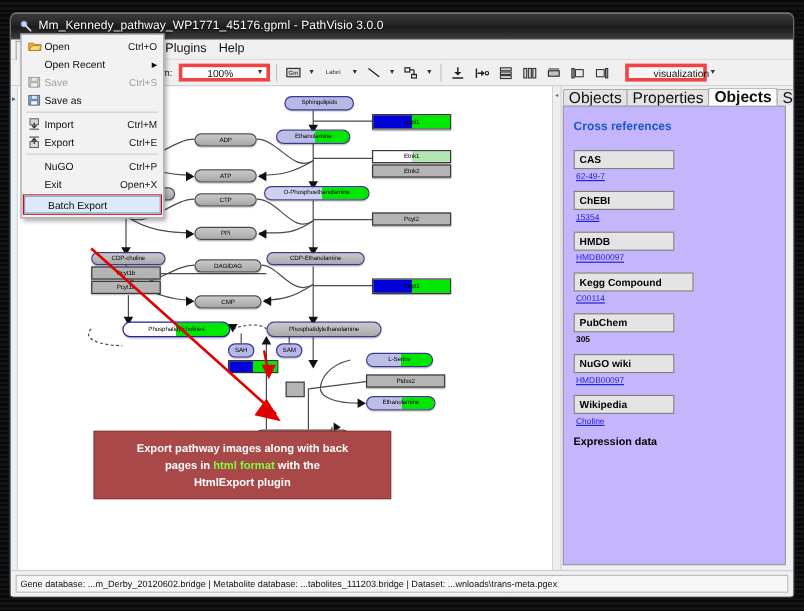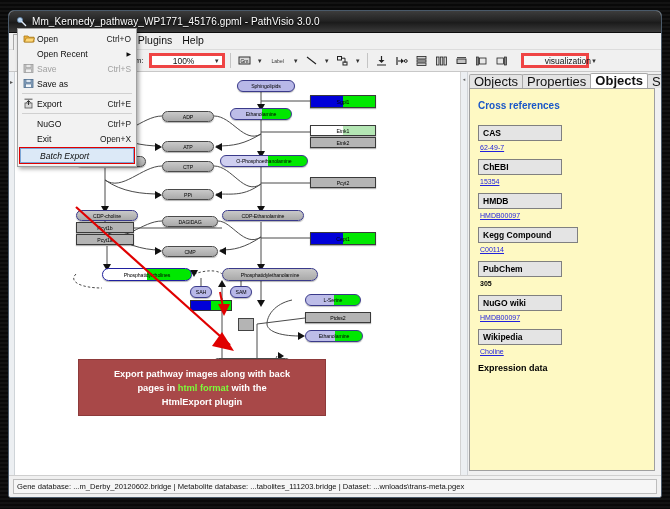--- a/index.html
+++ b/index.html
@@ -167,21 +167,21 @@
   }
   .rtab {
     font-size: 13px; color: #111; background: #e4e4e4;
     border: 1px solid #a9a9a9; border-bottom: none;
     padding: 1px 4px 1px 4px; margin-right: -1px; line-height: 11px;
     border-radius: 2px 2px 0 0; white-space: nowrap; margin-top: 19px;
   }
   .rtab.sel { background: #ffffff; font-weight: bold; padding-bottom: 2px; position:relative; z-index:2; }
   #backpage {
     margin-left: 8px; margin-right: 6px; margin-bottom: 4px;
-    flex: 1; background: #fef9c3; border: 1px solid #9f9f9f;
+    flex: 1; background: #c4b5fd; border: 1px solid #9f9f9f;
     overflow: hidden; padding: 7px 8px 0 8px;
   }
   .cross-head {
     color: #1a57c8; font-size: 10px; font-weight: bold; margin: 4px 0 14px 0;
   }
   .xref-box {
     border: 1px solid #808080; background: #e4e4e4;
     font-size: 8.5px; font-weight: bold; color:#000;
     padding: 2px 4px; margin-bottom: 3px; width: 84px;
   }
@@ -218,21 +218,21 @@
   }
   #filemenu .mlabel { flex: 1; }
   #filemenu .maccel { font-size: 8.4px; color: #1a1a1a; padding-right: 5px; }
   #filemenu .mrow.disabled .maccel { color:#a0a0a0; }
   #filemenu .msep { height:1px; background:#d0d0d0; margin: 2px 4px; }
   #filemenu .submark { font-size:6px; padding-right:5px; }
   #filemenu .mrow.highlight {
     background: #dce9f7; border: 1px solid #7aa5d6;
   }
   #batch-row-wrap {
-    border: 1.6px solid #e00000; margin: 1px 1px 0 1px; font-style: italic;
+    border: 1.6px solid #e00000; margin: 1px 1px 0 1px;
   }
 </style>
 </head>
 <body>
 
 <div id="desktop">
 
   <div id="app-window">
 
     <div id="titlebar">
@@ -575,20 +575,31 @@
               <rect x="3" y="1.5" width="5" height="3.2" fill="#dce6f0" stroke="#4a6a8a" stroke-width=".6"></rect>
               <rect x="2.6" y="6" width="5.8" height="3.5" fill="#f2f6fa" stroke="#4a6a8a" stroke-width=".6"></rect>
             </svg>
         </span>
         <span class="mlabel">Save as</span>
         <span class="maccel"></span>
       </div>
 
       <div class="msep"></div>
 
+      <div class="mrow">
+        <span class="micon">
+          <svg width="11" height="11" viewBox="0 0 11 11">
+              <rect x="2" y="1" width="7" height="5" fill="#d8d8d8" stroke="#555" stroke-width=".8"></rect>
+              <path d="M5.5 4 v4 M3.5 6.5 L5.5 8.6 L7.5 6.5" fill="none" stroke="#333" stroke-width="1"></path>
+              <rect x="1.5" y="9" width="8" height="1.5" fill="#888"></rect>
+            </svg>
+        </span>
+        <span class="mlabel">Import</span>
+        <span class="maccel">Ctrl+M</span>
+      </div>
 
       <div class="mrow">
         <span class="micon">
           <svg width="11" height="11" viewBox="0 0 11 11">
               <rect x="2" y="5" width="7" height="5" fill="#d8d8d8" stroke="#555" stroke-width=".8"></rect>
               <path d="M5.5 7 v-4 M3.5 4.5 L5.5 2.4 L7.5 4.5" fill="none" stroke="#333" stroke-width="1"></path>
               <rect x="1.5" y="0.5" width="8" height="1.5" fill="#888"></rect>
             </svg>
         </span>
         <span class="mlabel">Export</span>

